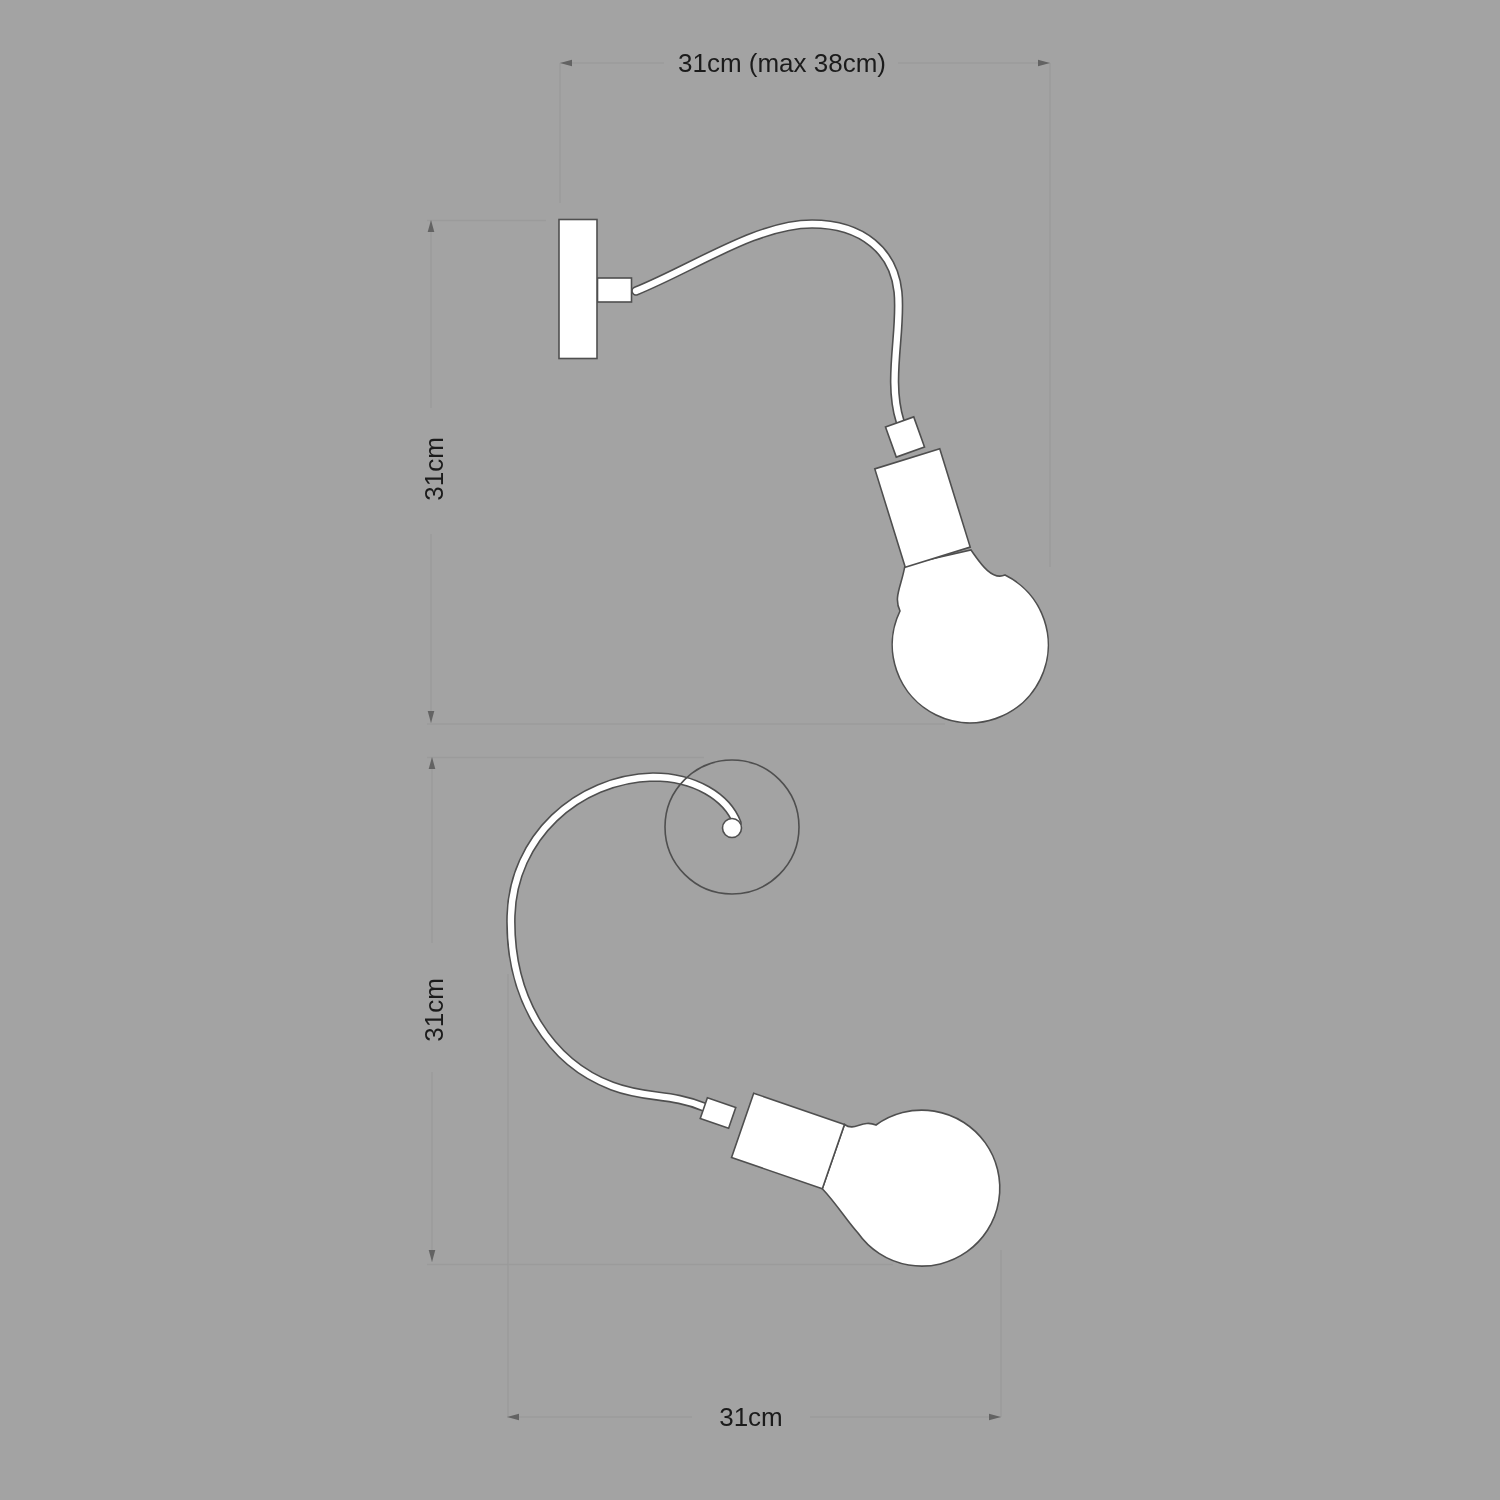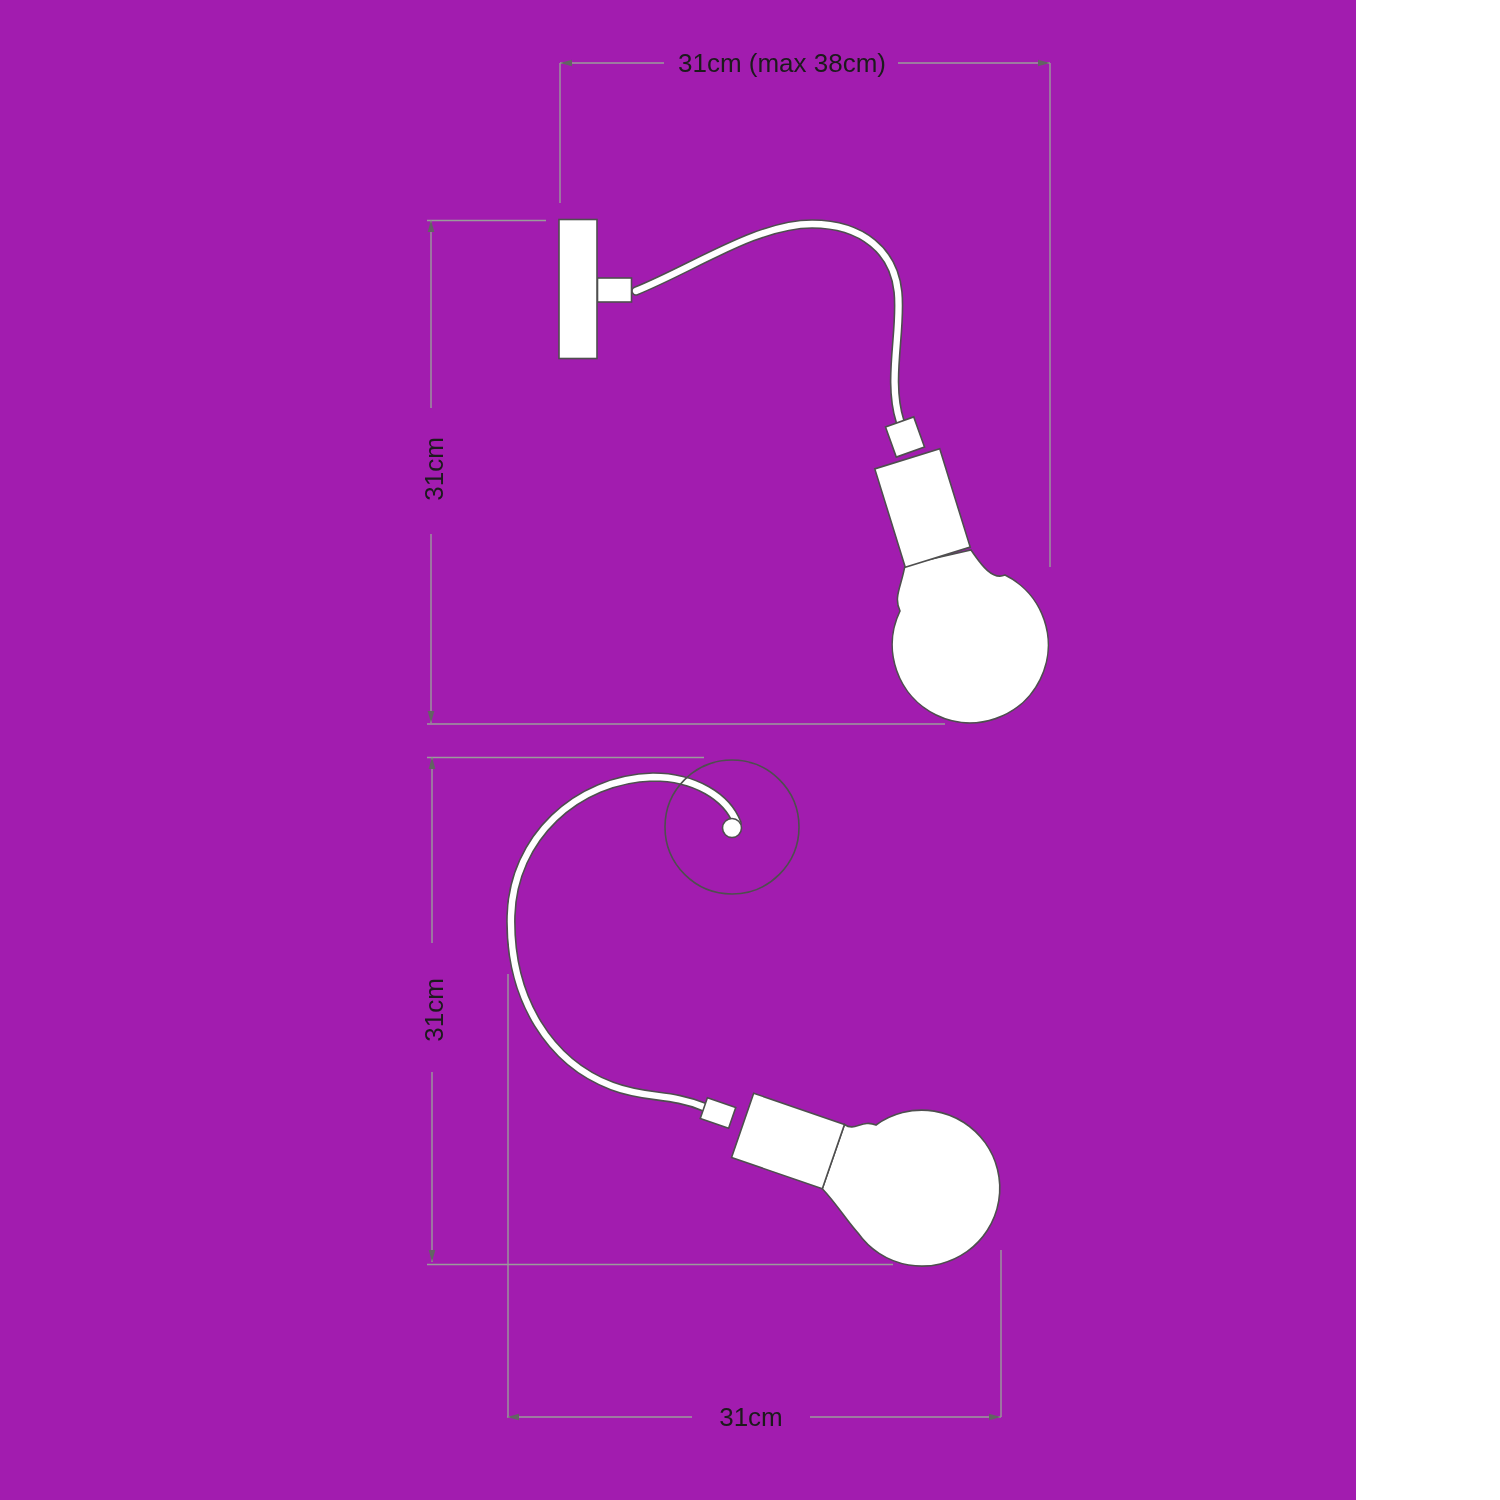--- a/index.html
+++ b/index.html
@@ -2,23 +2,23 @@
 <html><head>
 <meta charset="utf-8">
 <style>
   html, body {
     margin: 0;
     padding: 0;
     background: #ffffff;
   }
   .canvas {
     position: relative;
-    width: 1356px;
+    width: 1500px;
     height: 1500px;
-    background: #a21caf;
+    background: #a3a3a3;
     font-family: "Liberation Sans", sans-serif;
   }
   svg { display: block; }
 
   .outline {
     stroke: #4f4f4f;
     stroke-width: 1.6;
     fill: none;
   }
   .part {

